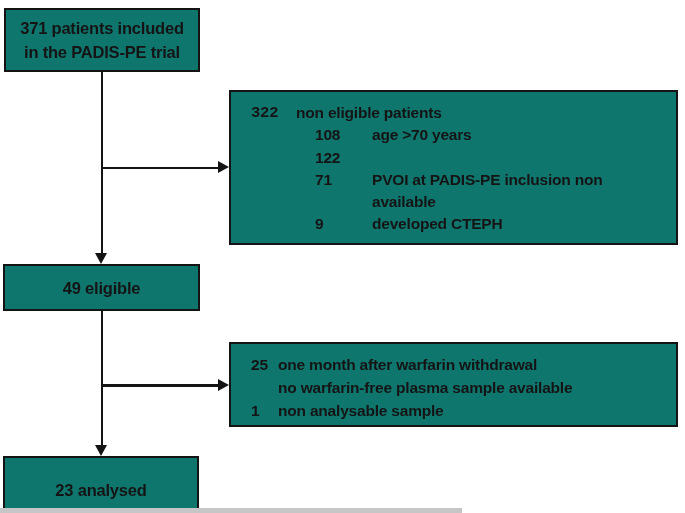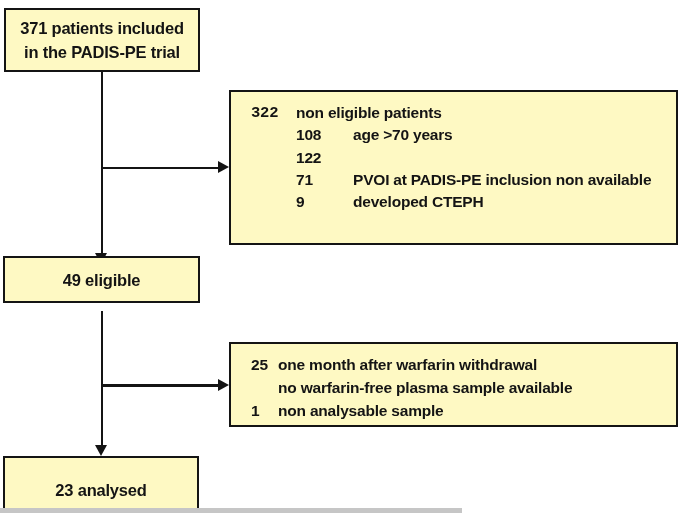--- a/index.html
+++ b/index.html
@@ -13,21 +13,21 @@
     height: 513px;
     background: #ffffff;
     font-family: "Liberation Sans", sans-serif;
     color: #141414;
     overflow: hidden;
   }
   .fbox {
     position: absolute;
     box-sizing: border-box;
     border: 2.5px solid #141414;
-    background: #fef9c3;
+    background: #0f766e;
     font-weight: bold;
   }
   
   .center-box {
     display: flex;
     flex-direction: column;
     align-items: center;
     justify-content: center;
     text-align: center;
     font-size: 16.5px;
@@ -45,21 +45,21 @@
   }
   .box-sample-inner {
     padding: 9px 6px 0 20px;
     line-height: 23px;
   }
   .row {
     display: flex;
     align-items: flex-start;
   }
   .num-col-main { flex: 0 0 45px; font-family: Liberation Mono, monospace; }
-  .sub-row { margin-left: 45px; }
+  .sub-row { margin-left: 64px; }
   .num-col-sub { flex: 0 0 57px; }
   .num-col-small { flex: 0 0 27px; }
   .line { position: absolute; background: #141414; }
   .arrowhead { position: absolute; width: 0; height: 0; }
   .arrow-down {
     border-left: 6.5px solid transparent;
     border-right: 6.5px solid transparent;
     border-top: 11px solid #141414;
   }
   .arrow-right {
@@ -109,21 +109,21 @@
         <span class="num-col-sub">71</span>
         <span>PVOI at PADIS-PE inclusion non available</span>
       </div>
       <div class="row sub-row">
         <span class="num-col-sub">9</span>
         <span>developed CTEPH</span>
       </div>
     </div>
   </div>
 
-  <div class="fbox center-box" style="left:3px; top:256px; width:197px; height:47px;">
+  <div class="fbox center-box" style="left:3px; top:264px; width:197px; height:47px;">
     <span>49 eligible</span>
   </div>
 
   <div class="line" style="left:100.5px; top:311px; width:2.5px; height:134px;"></div>
   <div class="arrowhead arrow-down" style="left:95.2px; top:445px;"></div>
 
   <div class="line" style="left:101px; top:384px; width:117px; height:2.5px;"></div>
   <div class="arrowhead arrow-right" style="left:217.5px; top:378.7px;"></div>
 
   <div class="fbox detail-box" style="left:229px; top:342px; width:449px; height:85px;">

